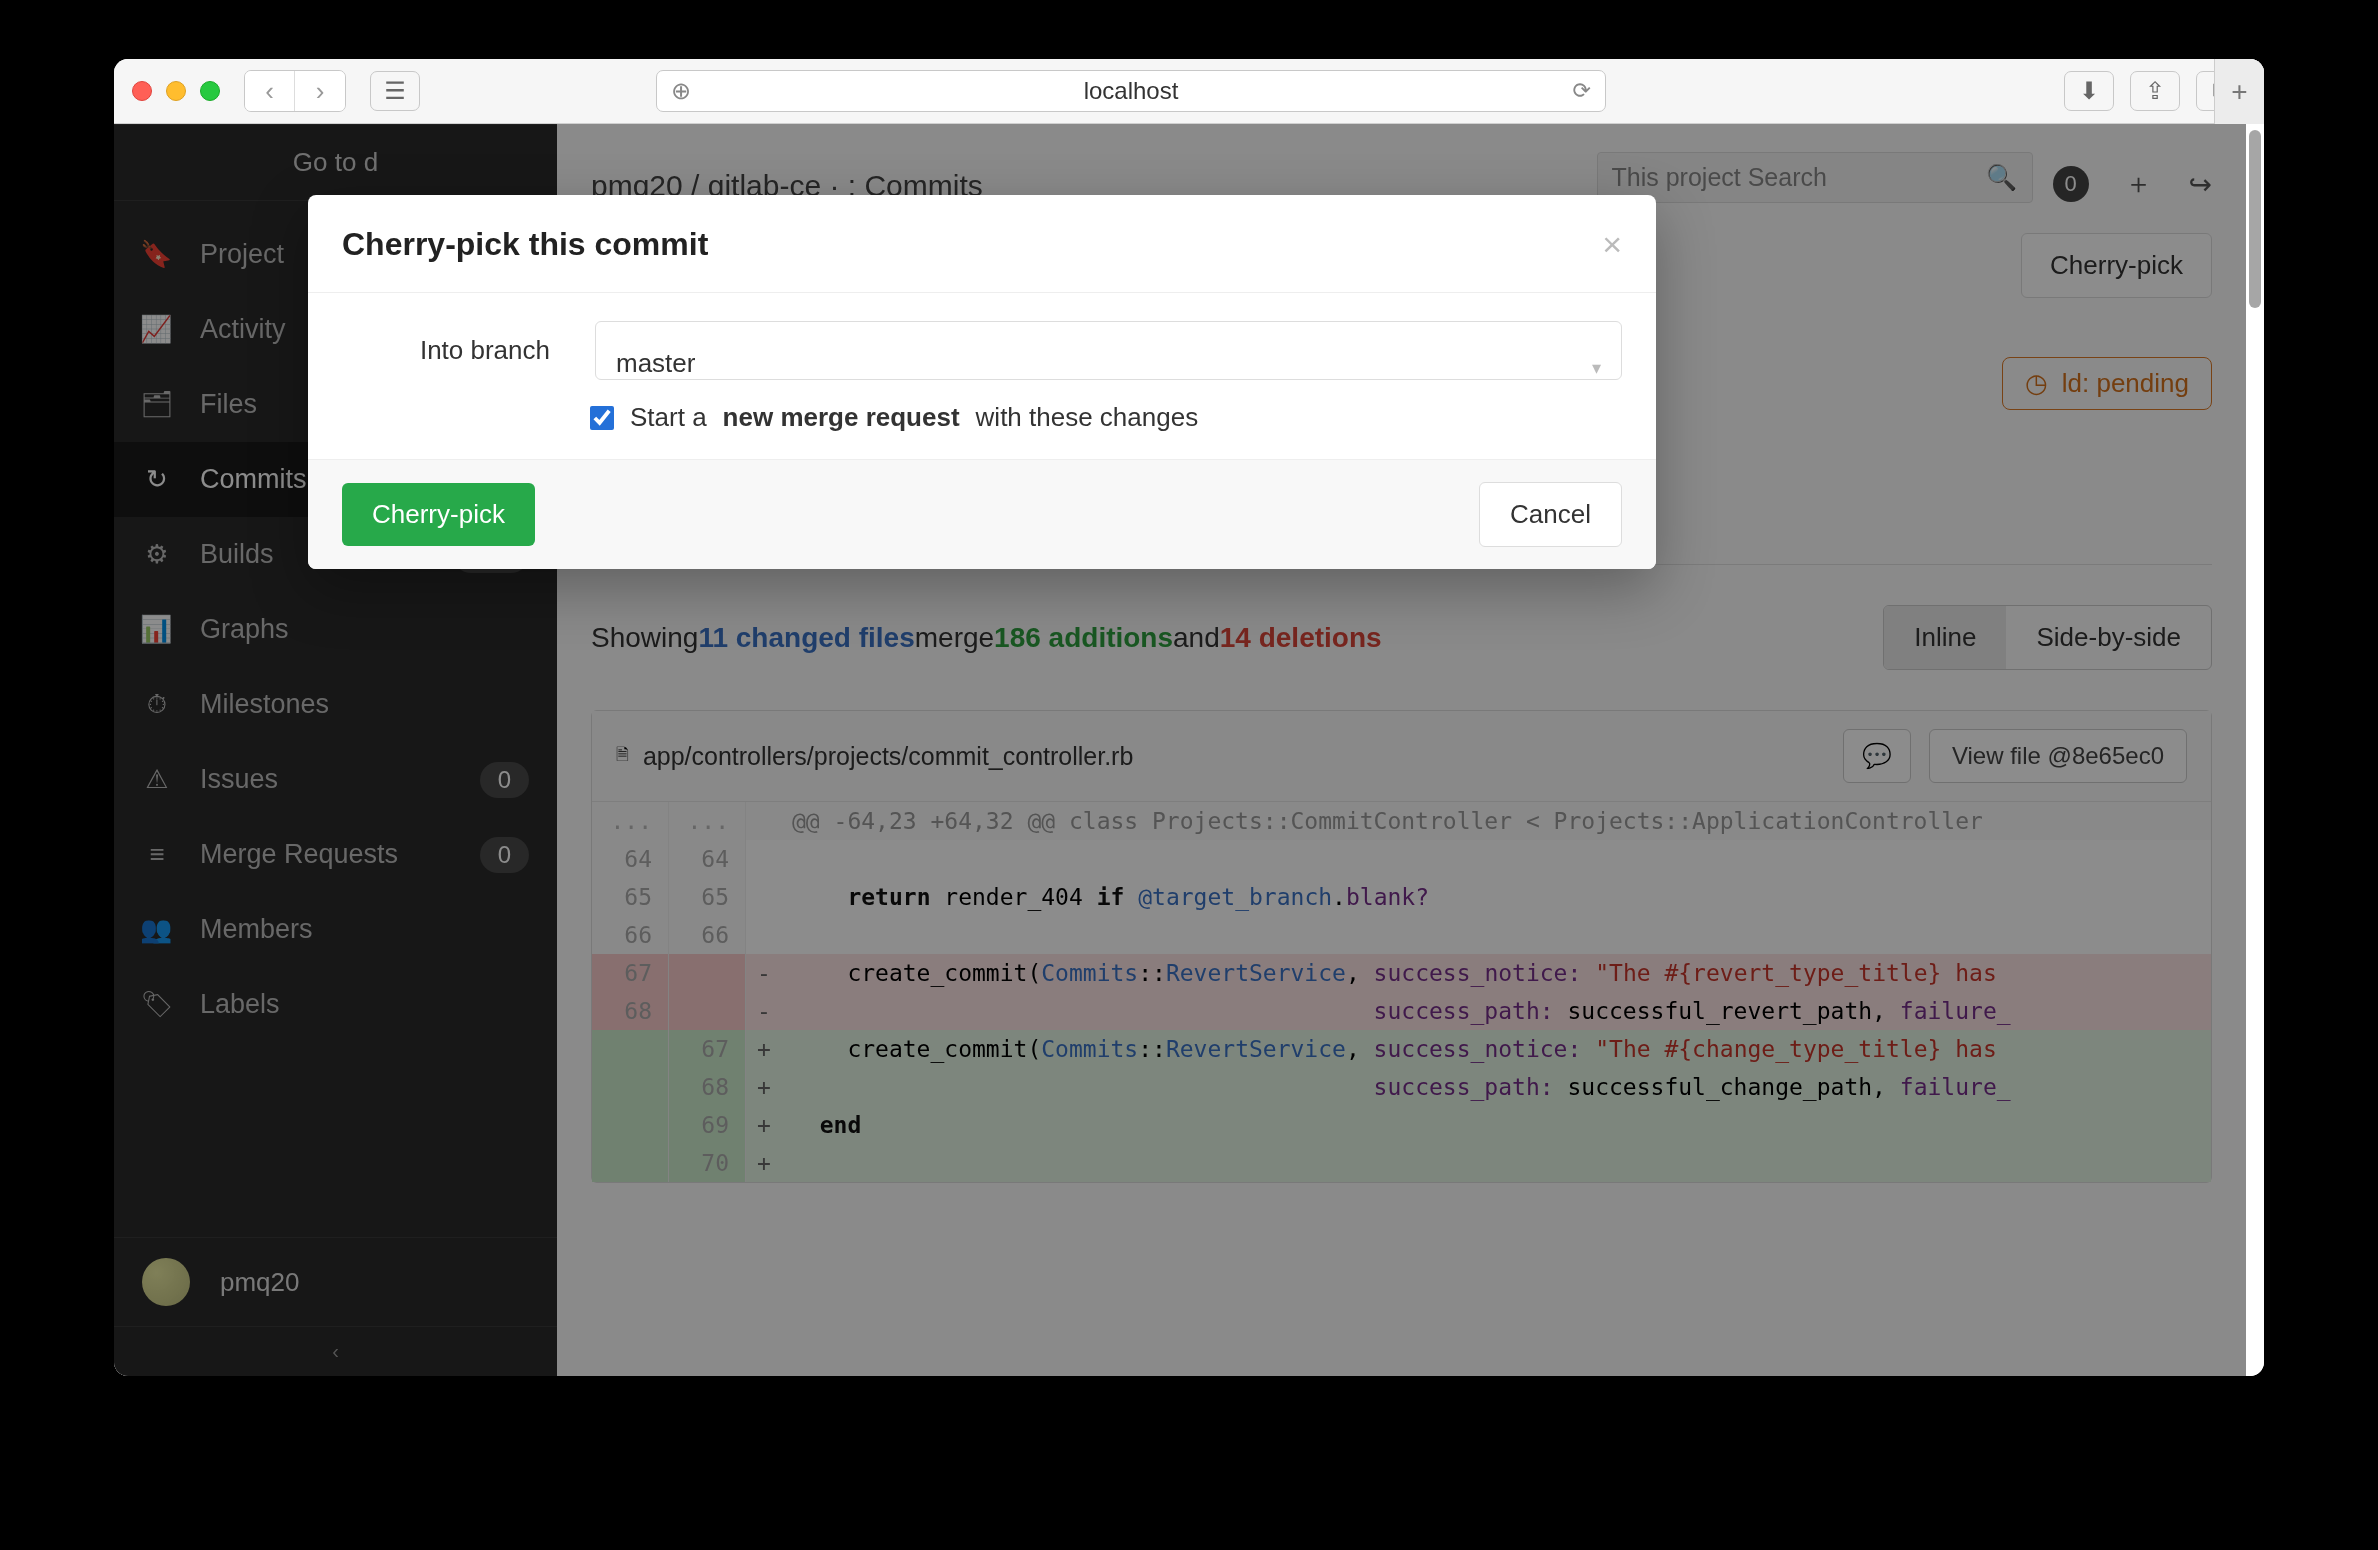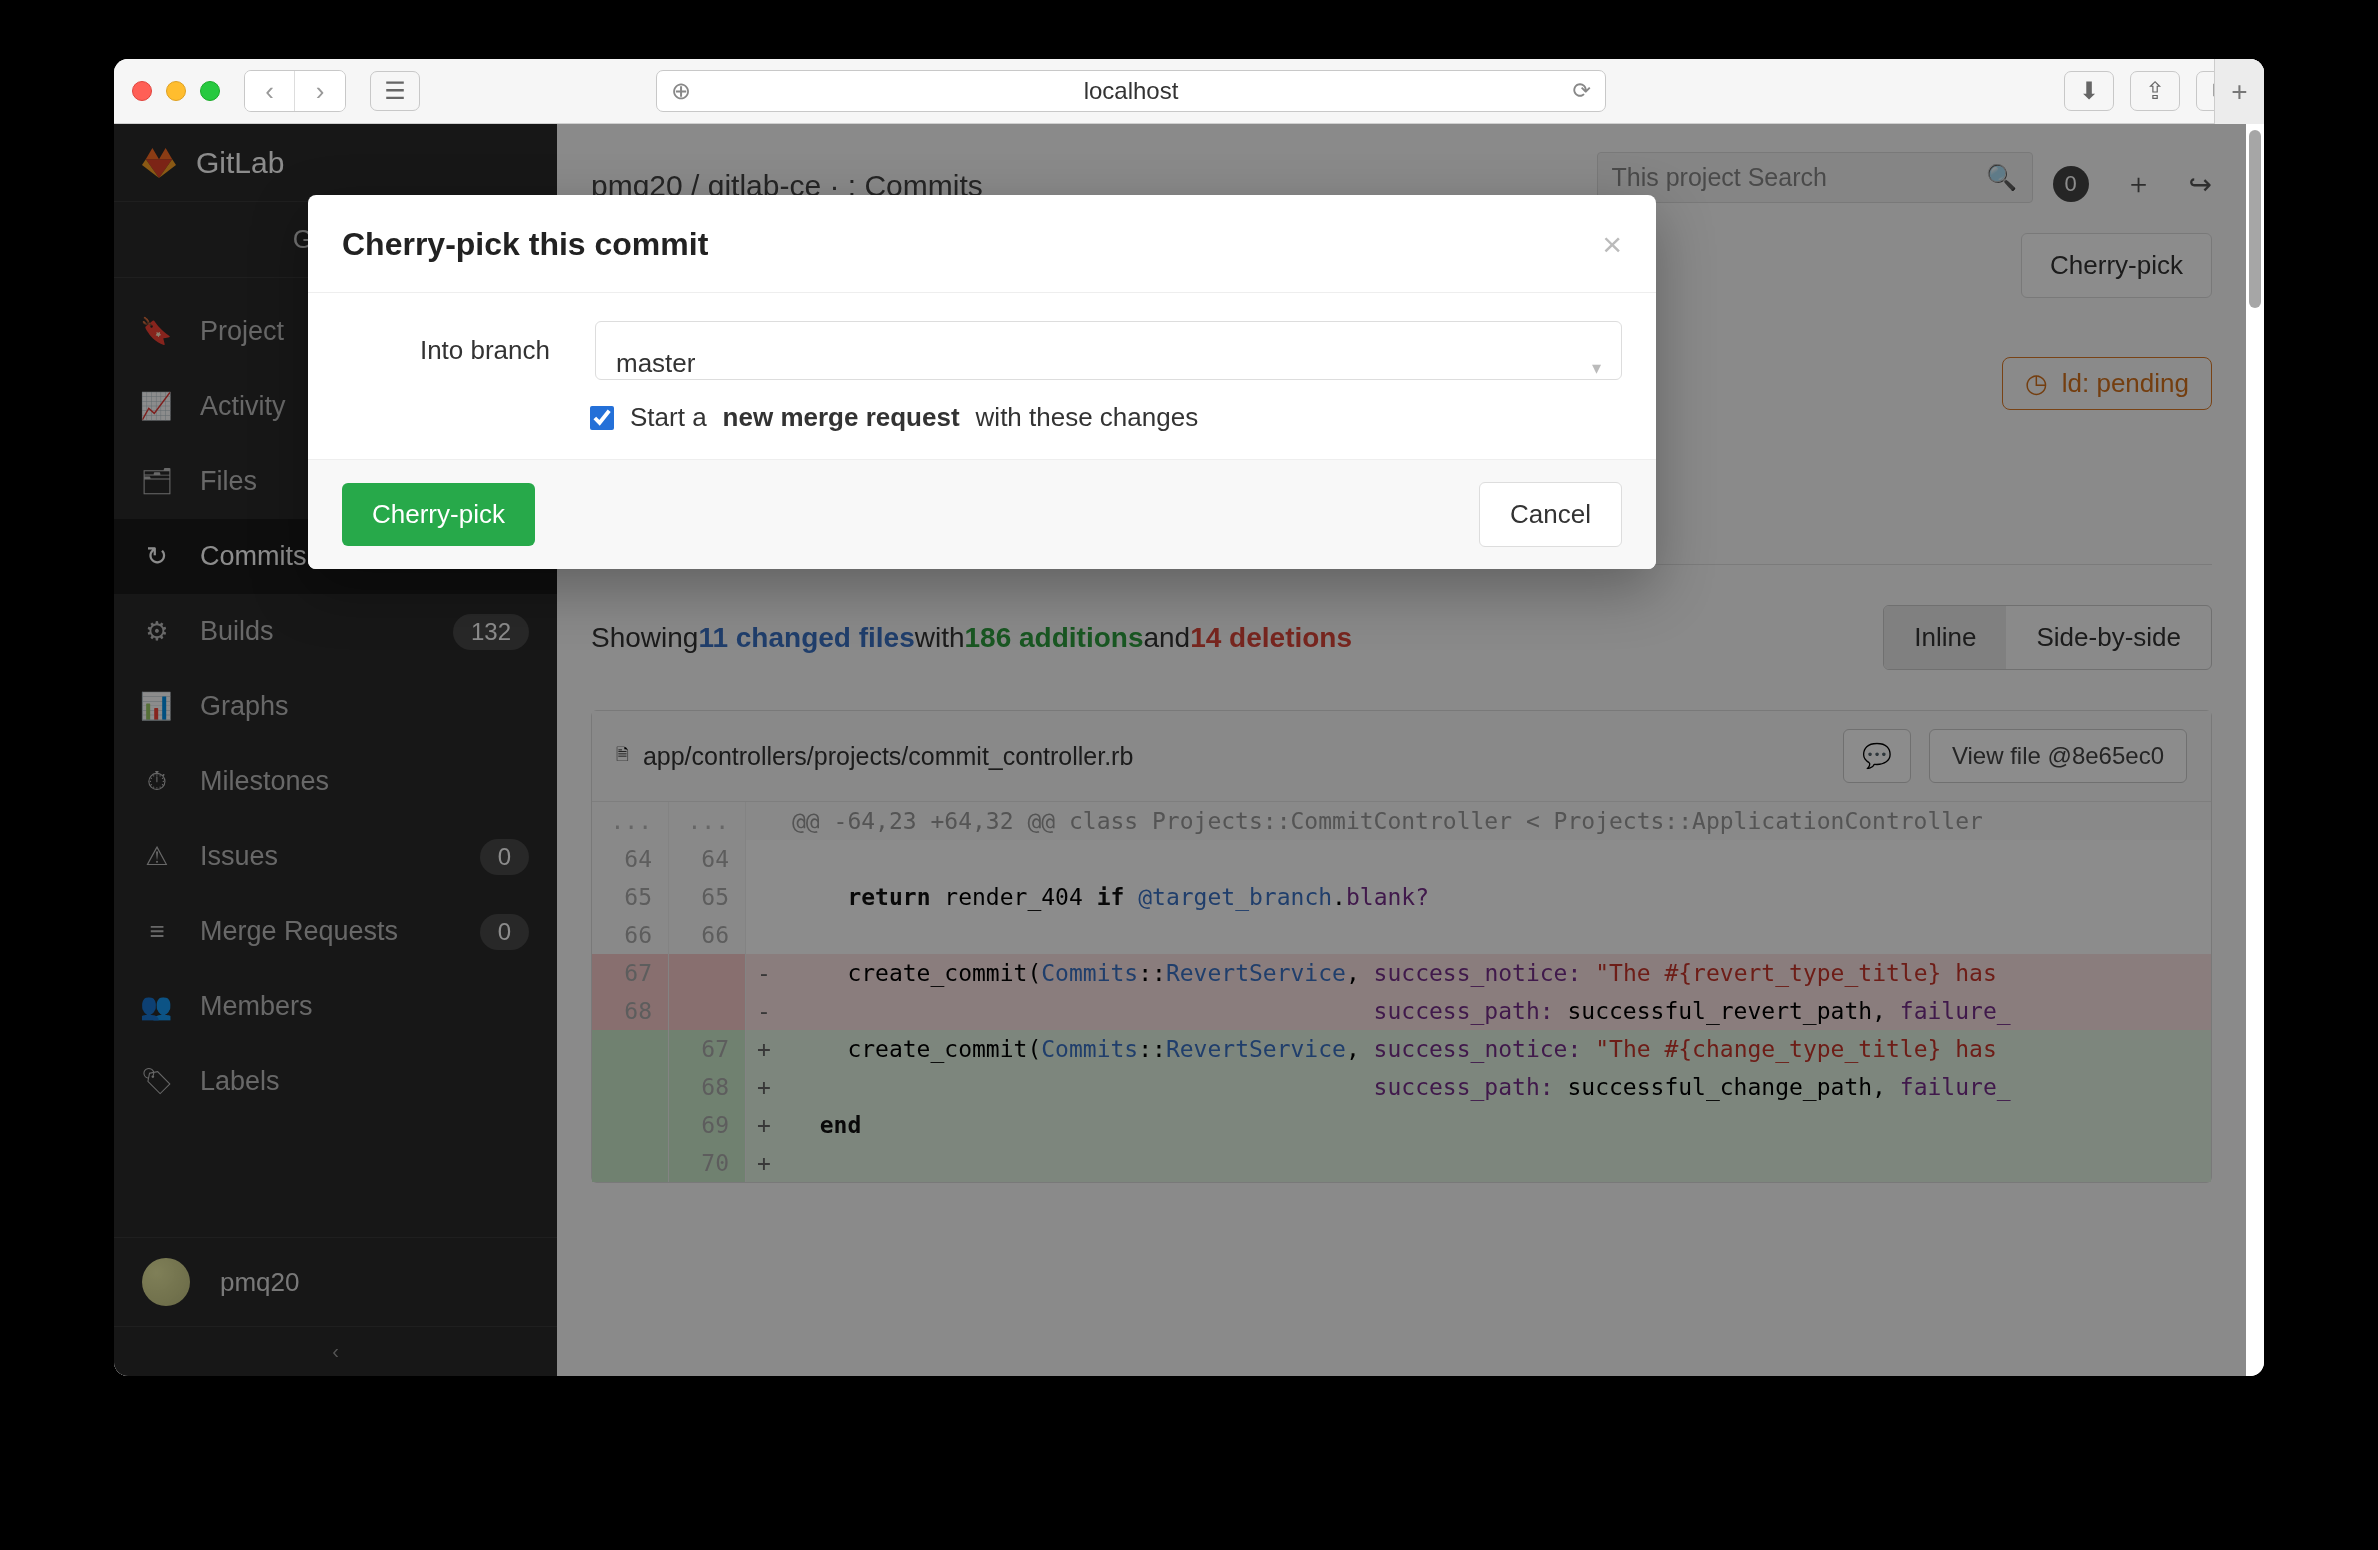--- a/index.html
+++ b/index.html
@@ -159,30 +159,20 @@
   </div>
   <div class="newtab" style="position:absolute; right:0; top:0;">+</div>
 
   <div class="browser-body">
     <div class="fake-scrollbar"></div>
     <div class="page-scroll">
 
       <div class="gl">
 
         <div class="sidebar">
-          <div class="sb-head">
-            <svg class="logo" viewBox="0 0 36 36">
-              <polygon fill="#e24329" points="18,34 4,14 32,14"></polygon>
-              <polygon fill="#fc6d26" points="4,14 11,2 18,14"></polygon>
-              <polygon fill="#fc6d26" points="32,14 25,2 18,14"></polygon>
-              <polygon fill="#fca326" points="4,14 0,20 18,34"></polygon>
-              <polygon fill="#fca326" points="32,14 36,20 18,34"></polygon>
-            </svg>
-            <span class="sb-title">GitLab</span>
-          </div>
           <div class="goto">Go to d</div>
           <div class="sb-list" id="sb-list">
                 <div class="sb-item">
                   <span class="ic">🔖</span>
                  <span>Project</span>
                 </div>
                 <div class="sb-item">
                   <span class="ic">📈</span>
                  <span>Activity</span>
                 </div>
@@ -265,21 +255,21 @@
             </div>
             <div class="tab">
               <span>Builds</span>
               <span class="cnt">15</span>
             </div>
           </div>
 
           <div class="summary">
             <span>Showing </span>
             <span class="cf">11 changed files</span>
-            <span> with </span>
+            <span> merge </span>
             <span class="add">186 additions</span>
             <span> and </span>
             <span class="del">14 deletions</span>
             <div class="viewmode">
               <div class="sel">Inline</div>
               <div>Side-by-side</div>
             </div>
           </div>
 
           <div class="diff-panel">

